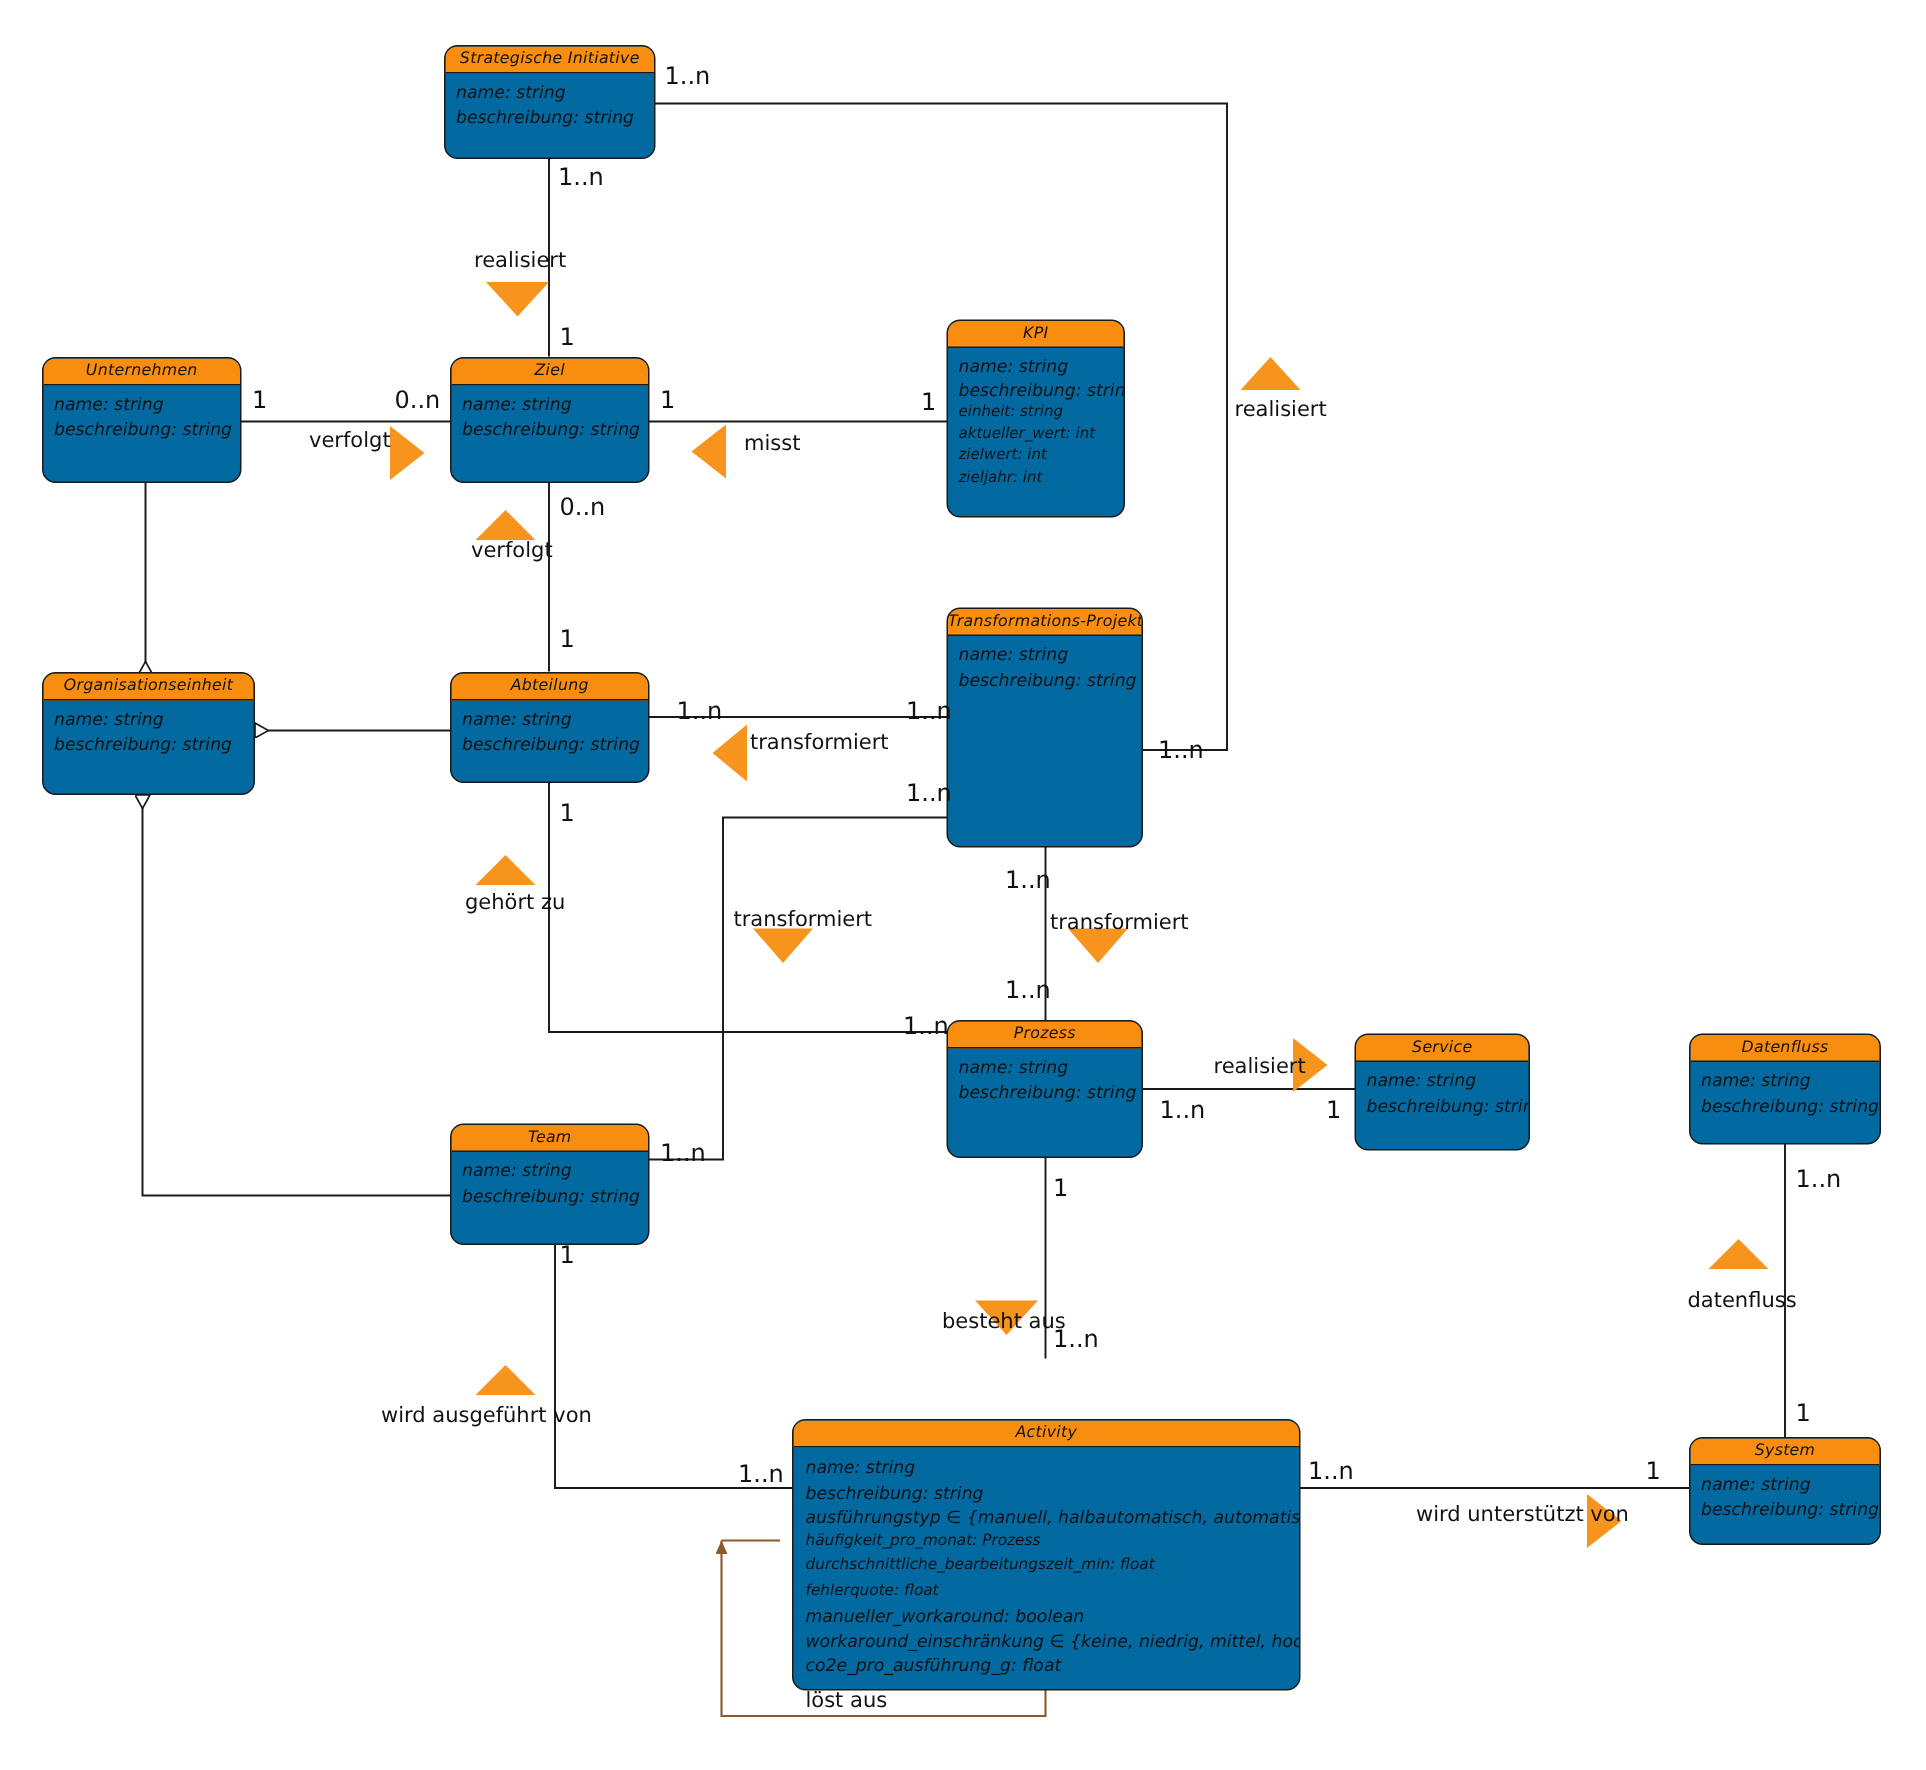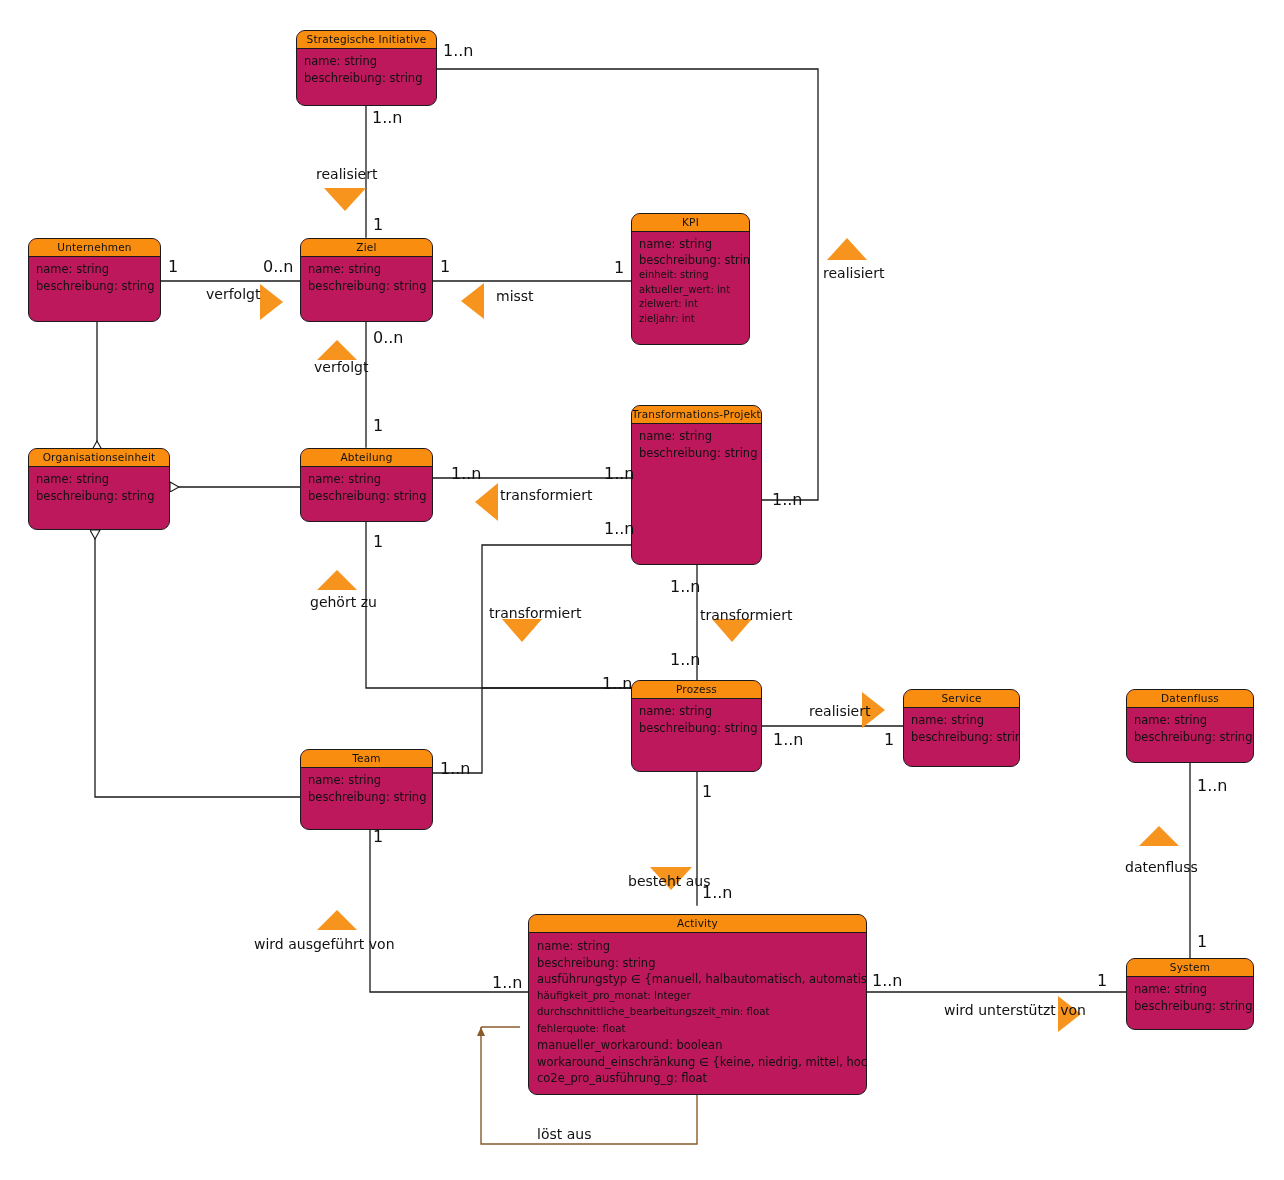--- a/index.html
+++ b/index.html
@@ -9,24 +9,25 @@
     width:1284px;height:1180px;position:relative;overflow:hidden;
   }
   #canvas{position:absolute;left:0;top:0;width:1284px;height:1180px;}
   svg#wires{position:absolute;left:0;top:0;width:1284px;height:1180px;pointer-events:none;}
 
   
   .entity{
     position:absolute;
     border:1.4px solid #1a1a1a;
     border-radius:9px;
-    background:#be185d;
+    background:#0369a1;
     box-sizing:border-box;
     overflow:hidden;
     z-index:5;
+    font-style:italic;
   }
   .entity .ehead{
     background:#F98D10;
     border-bottom:1.4px solid #1a1a1a;
     text-align:center;
     font-size:10.5px;
     color:#111;
     line-height:17px;
     height:17px;
     letter-spacing:.2px;
@@ -212,27 +213,27 @@
   </div>
 
   <div class="entity" style="left:300px;top:749px;width:133px;height:81px;">
     <div class="ehead">Team</div>
     <div class="ebody">
       <div class="attr">name: string</div>
       <div class="attr">beschreibung: string</div>
     </div>
   </div>
 
-  <div class="entity" style="left:528px;top:914px;width:339px;height:181px;">
+  <div class="entity" style="left:528px;top:946px;width:339px;height:181px;">
     <div class="ehead">Activity</div>
     <div class="ebody" style="padding:5px 8px;">
       <div class="attr">name: string</div>
       <div class="attr">beschreibung: string</div>
       <div class="attr">ausführungstyp ∈ {manuell, halbautomatisch, automatisch}</div>
-      <div class="attr" style="font-size:10.2px;">häufigkeit_pro_monat: Integer</div>
+      <div class="attr" style="font-size:10.2px;">häufigkeit_pro_monat: Prozess</div>
       <div class="attr" style="font-size:10.2px;">durchschnittliche_bearbeitungszeit_min: float</div>
       <div class="attr" style="font-size:10.2px;">fehlerquote: float</div>
       <div class="attr">manueller_workaround: boolean</div>
       <div class="attr">workaround_einschränkung ∈ {keine, niedrig, mittel, hoch}</div>
       <div class="attr">co2e_pro_ausführung_g: float</div>
     </div>
   </div>
 
   <div class="entity" style="left:1126px;top:958px;width:128px;height:72px;">
     <div class="ehead">System</div>

